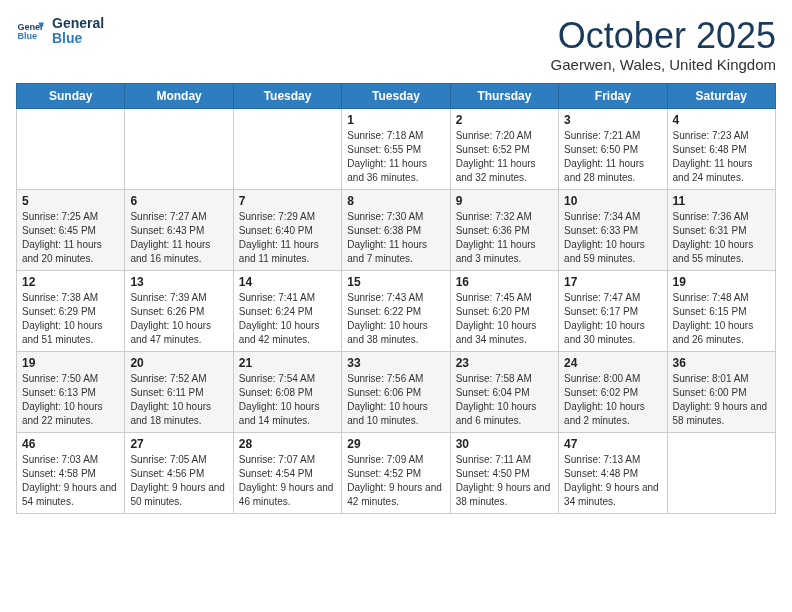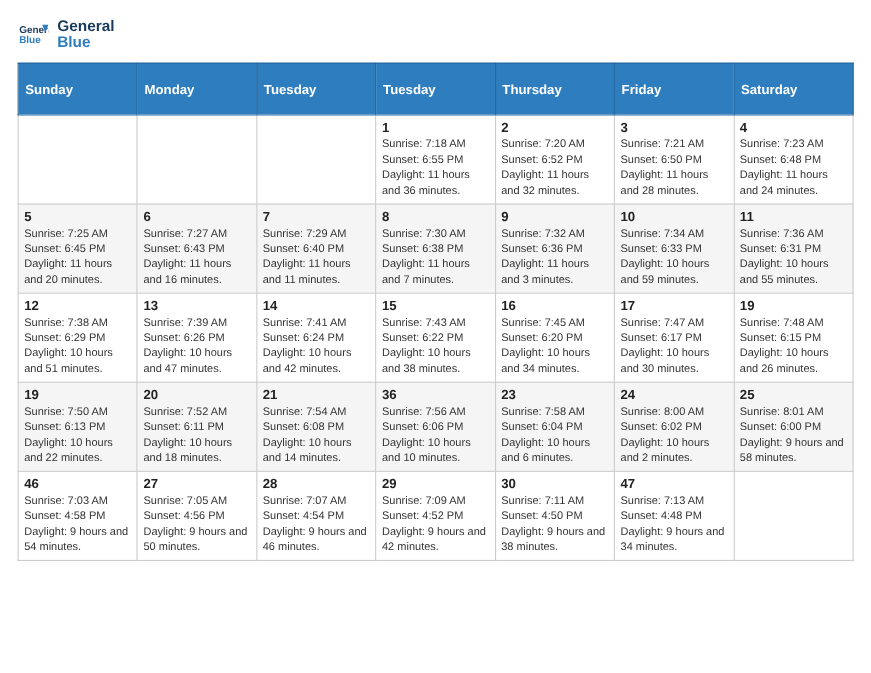--- a/index.html
+++ b/index.html
@@ -41,22 +41,22 @@
     .calendar {
       width: 100%;
       border-collapse: collapse;
       border: 1px solid #ccc;
     }
     .calendar th {
       background-color: #2e7dbf;
       color: #fff;
       font-size: 12px;
       font-weight: bold;
-      text-align: left;
-      padding: 16px 6px;
+      text-align: center;
+      padding: 5px 6px;
       border: 1px solid #2668a0;
     }
     .calendar td {
       width: 14.28%;
       vertical-align: top;
       border: 1px solid #ccc;
       padding: 4px 5px;
       font-size: 10.5px;
       color: #222;
       height: 80px;
@@ -87,20 +87,24 @@
   <div class="logo">
     <svg class="logo-icon" viewBox="0 0 40 40" xmlns="http://www.w3.org/2000/svg">
       <text x="2" y="18" font-size="13" font-weight="bold" fill="#1a3a5c">General</text>
       <text x="2" y="32" font-size="13" font-weight="bold" fill="#2e7dbf">Blue</text>
       <polygon points="32,8 40,8 36,18" fill="#2e7dbf"></polygon>
     </svg>
     <div style="line-height:1.1; margin-left:4px;">
       <div style="font-size:14px; font-weight:bold; color:#1a3a5c;">General<br><span style="color:#2e7dbf;">Blue</span></div>
     </div>
   </div>
+  <div class="title-area">
+    <div class="main-title">October 2025</div>
+    <div class="subtitle">Gaerwen, Wales, United Kingdom</div>
+  </div>
 </div>
 
 <table class="calendar">
   <thead>
     <tr>
     <th>Sunday</th>
         <th>Monday</th>
         <th>Tuesday</th>
         <th>Tuesday</th>
         <th>Thursday</th>
@@ -197,33 +201,33 @@
         </td>
         <td>
           <span class="day-num">20</span>
           <div class="day-data">Sunrise: 7:52 AM<br>Sunset: 6:11 PM<br>Daylight: 10 hours and 18 minutes.</div>
         </td>
         <td>
           <span class="day-num">21</span>
           <div class="day-data">Sunrise: 7:54 AM<br>Sunset: 6:08 PM<br>Daylight: 10 hours and 14 minutes.</div>
         </td>
         <td>
-          <span class="day-num">36</span>
+          <span class="day-num">33</span>
           <div class="day-data">Sunrise: 7:56 AM<br>Sunset: 6:06 PM<br>Daylight: 10 hours and 10 minutes.</div>
         </td>
         <td>
           <span class="day-num">23</span>
           <div class="day-data">Sunrise: 7:58 AM<br>Sunset: 6:04 PM<br>Daylight: 10 hours and 6 minutes.</div>
         </td>
         <td>
           <span class="day-num">24</span>
           <div class="day-data">Sunrise: 8:00 AM<br>Sunset: 6:02 PM<br>Daylight: 10 hours and 2 minutes.</div>
         </td>
         <td>
-          <span class="day-num">25</span>
+          <span class="day-num">36</span>
           <div class="day-data">Sunrise: 8:01 AM<br>Sunset: 6:00 PM<br>Daylight: 9 hours and 58 minutes.</div>
         </td>
       </tr>
       <tr>
         <td>
           <span class="day-num">46</span>
           <div class="day-data">Sunrise: 7:03 AM<br>Sunset: 4:58 PM<br>Daylight: 9 hours and 54 minutes.</div>
         </td>
         <td>
           <span class="day-num">27</span>

